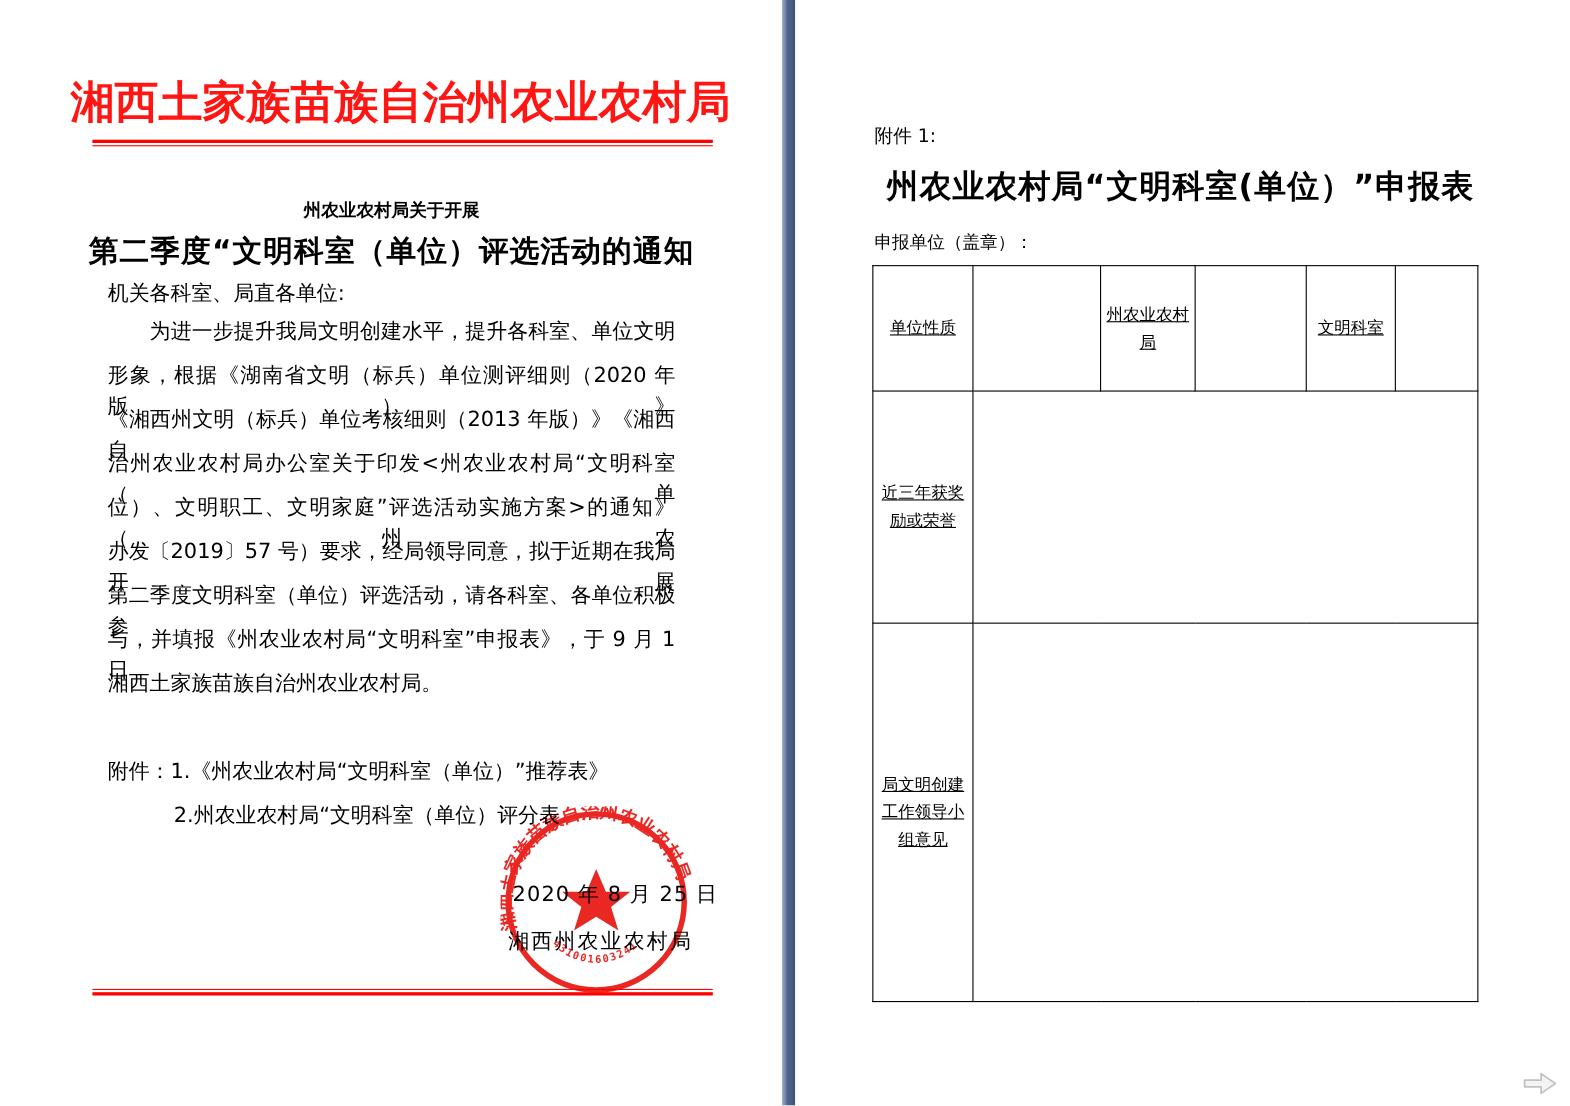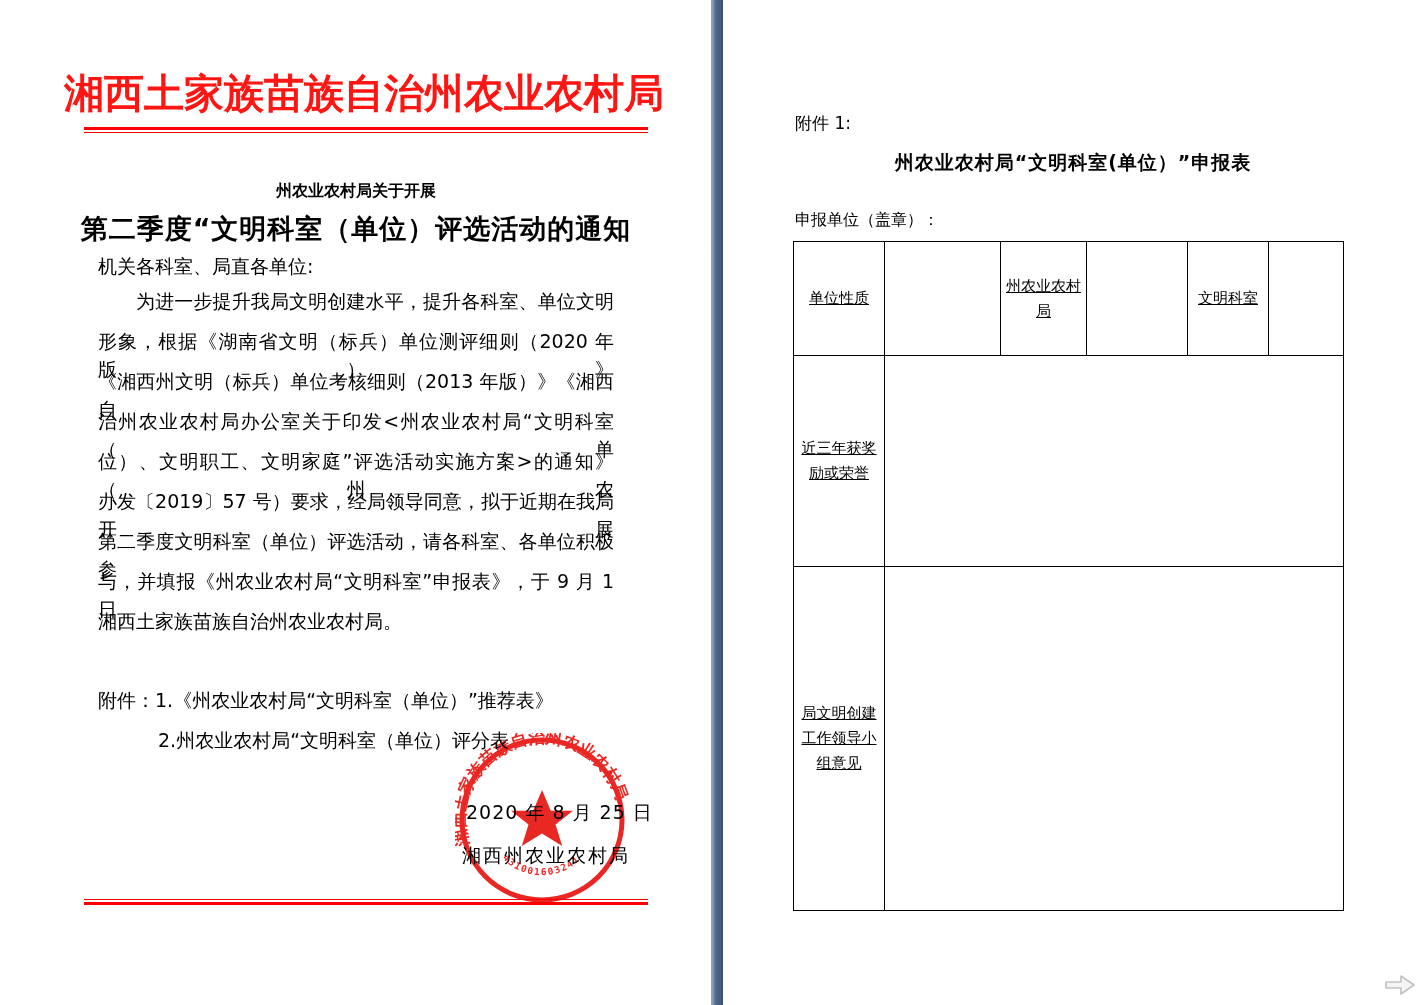--- a/index.html
+++ b/index.html
@@ -37,21 +37,21 @@
   .rule-bottom .thick { height:3px; background:#ff0000; }
 
   
   .divider { position:absolute; left:711px; top:0; width:12px; height:1005px;
              background:linear-gradient(to right,#97a7c0 0%,#8094b2 18%,#50658a 40%,#475c80 75%,#3b4f70 100%); }
 
   
   .page-right { position:absolute; left:723px; top:0; width:704px; height:1005px; background:#fff; }
   .att-label { position:absolute; left:72px; top:112px; font-size:17px; color:#000; }
   .form-title { position:absolute; left:40px; top:150px; width:620px; text-align:center;
-                font-size:19px; font-weight:bold; color:#000; letter-spacing:1px; }
+                font-size:29px; font-weight:bold; color:#000; letter-spacing:1px; }
   .unit-label { position:absolute; left:72px; top:210px; font-size:16px; color:#000; }
   .form-table { position:absolute; left:70px; top:241px; width:550px; height:670px;
                 border-collapse:collapse; table-layout:fixed;text-decoration:underline; }
   .form-table td { border:1.5px solid #000; font-size:15px; color:#000;
                    text-align:center; vertical-align:middle; padding:3px;
                    line-height:1.65; overflow:hidden; }
   .form-table td.val { text-align:left; vertical-align:top; }
   tr.r-head  td { height:46px; }
   tr.r-story td { height:350px; }
   tr.r-award td { height:104px; }

